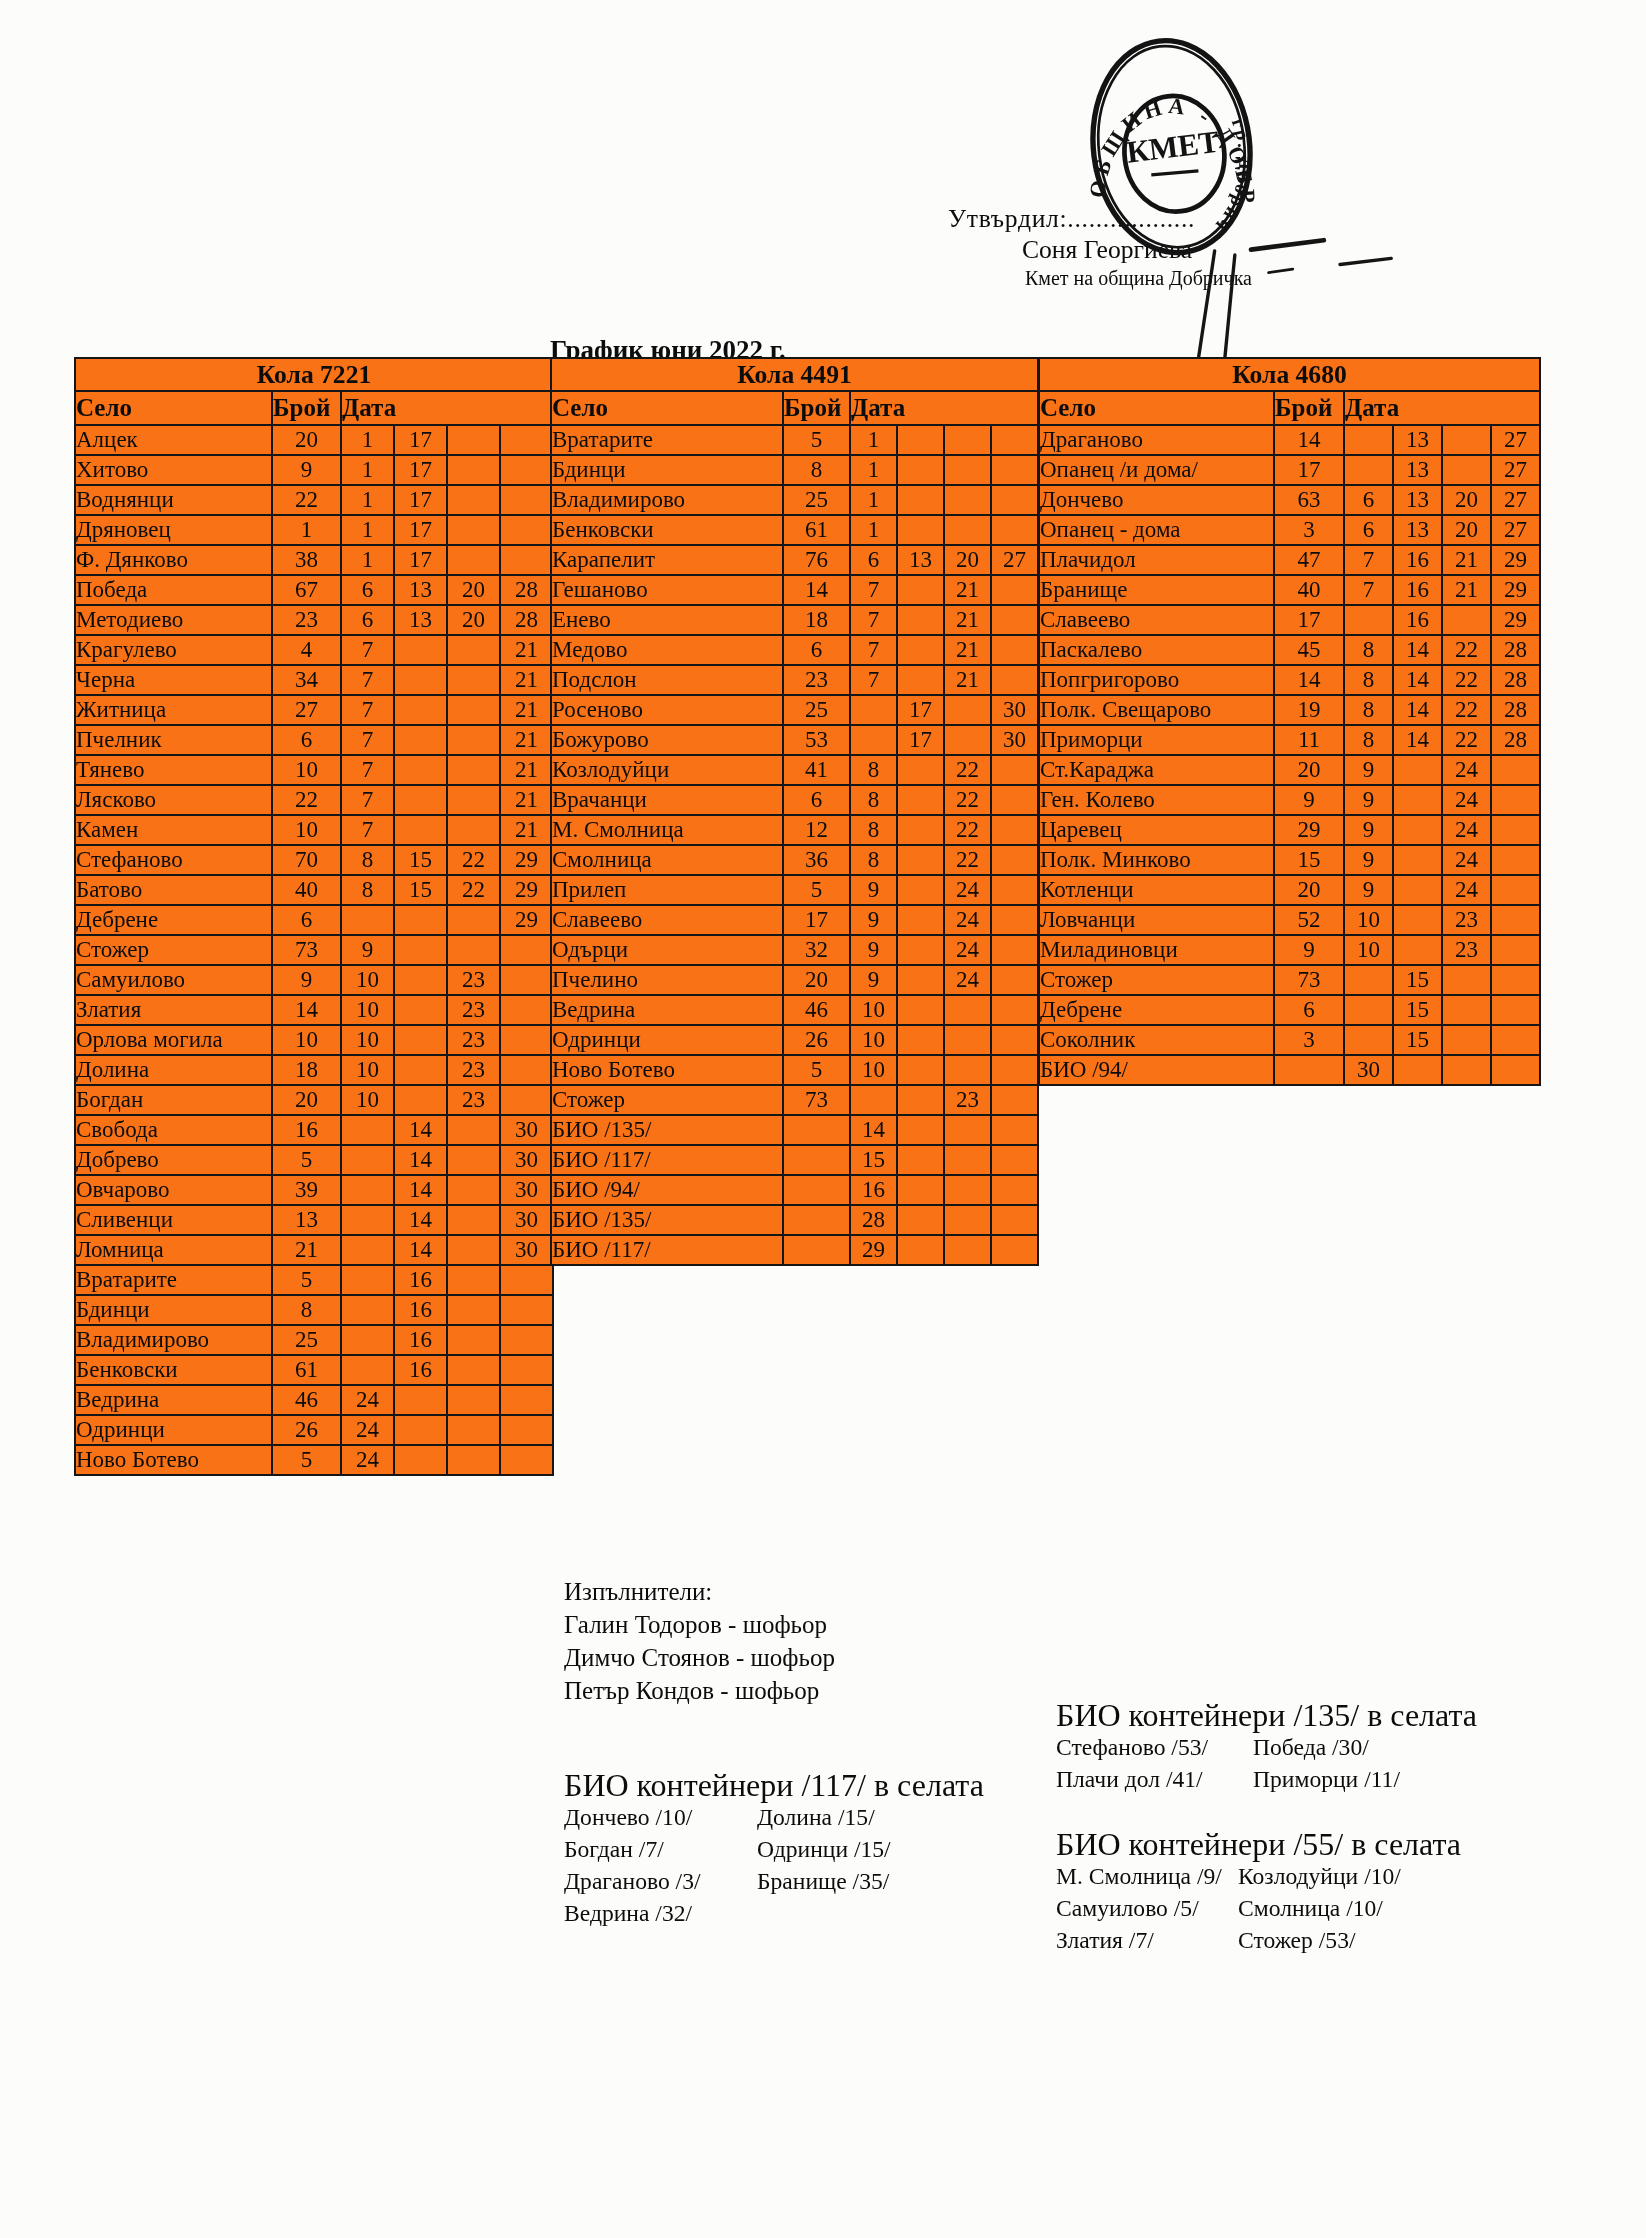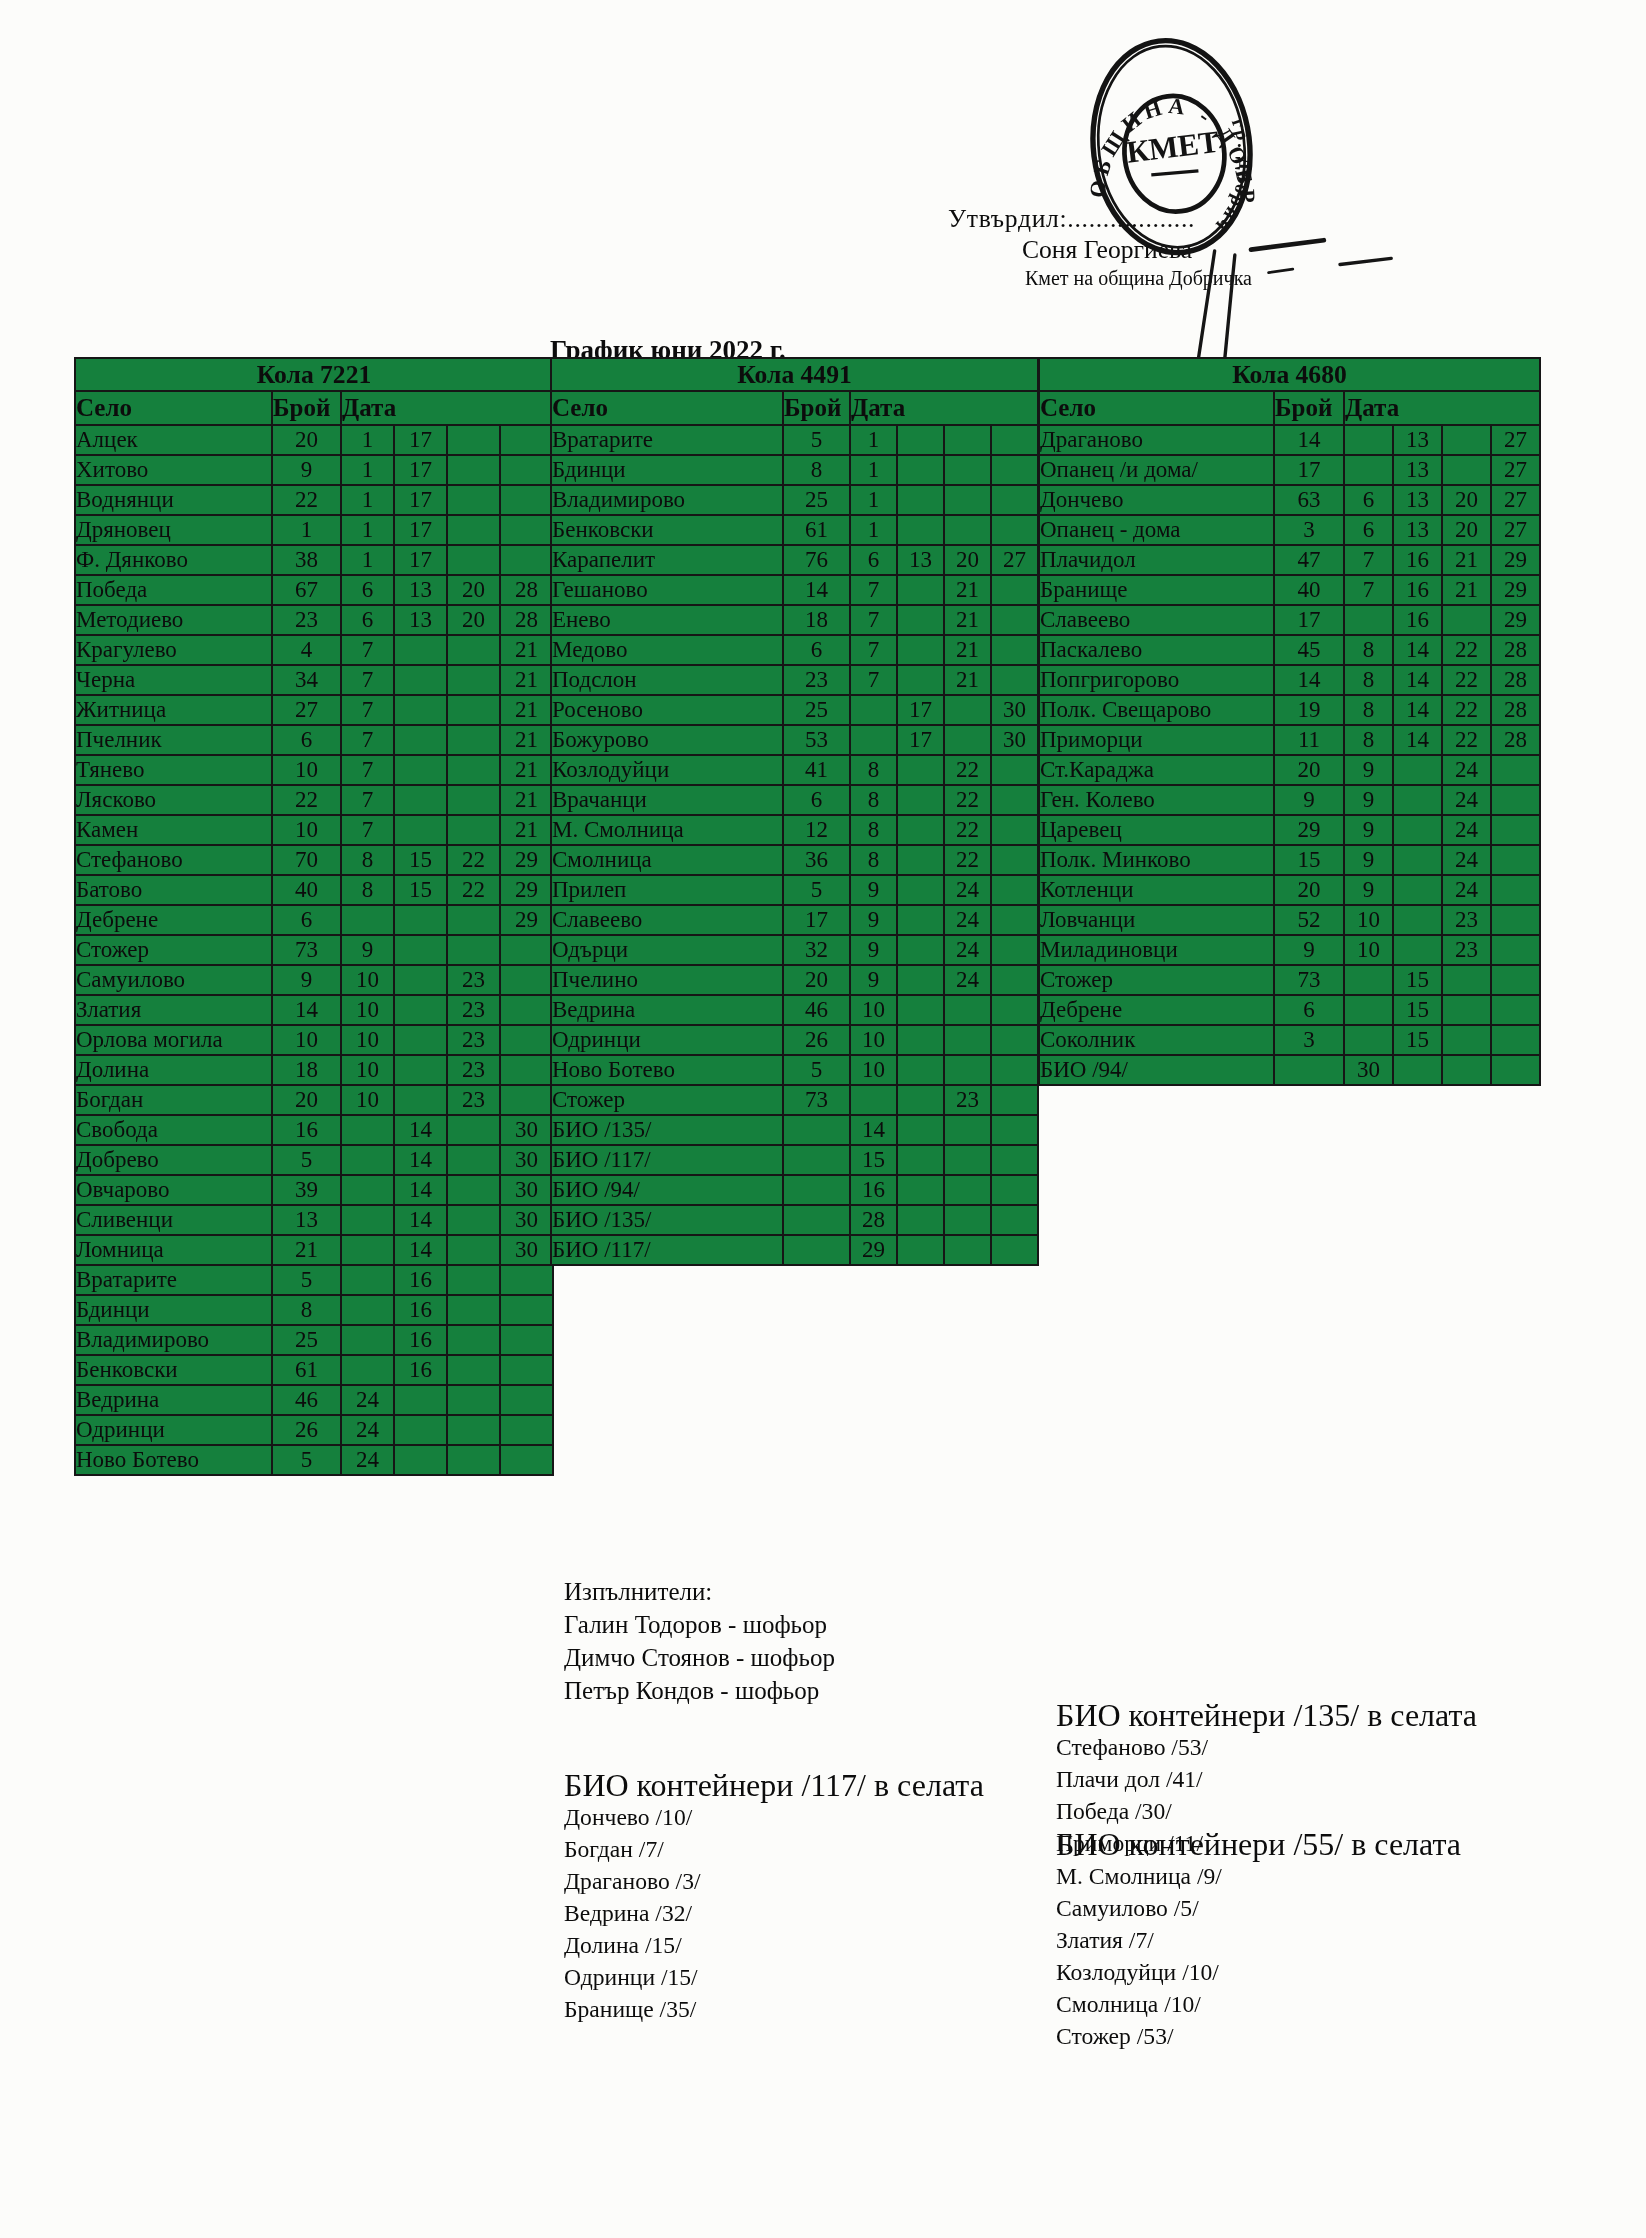--- a/index.html
+++ b/index.html
@@ -6,31 +6,31 @@
   .page{position:relative;width:1646px;height:2239px;background:#fcfcfa;
         font-family:"Liberation Serif",serif;color:#0c0c0c;overflow:hidden;}
   .abs{position:absolute;}
   
   .doc-title{font-size:27px;font-weight:bold;white-space:nowrap;margin-top:40px;}
   
   .approve-label{font-size:25.6px;white-space:nowrap;letter-spacing:0.7px;}
   .approver-name{font-size:25.6px;white-space:nowrap;}
   .approver-role{font-size:20px;white-space:nowrap;}
   
-  table.doc-table{border-collapse:collapse;table-layout:fixed;background:#15803d;}
+  table.doc-table{border-collapse:collapse;table-layout:fixed;background:#f97316;}
   table.doc-table td{border:2px solid #161616;padding:0;overflow:hidden;}
   table.doc-table{border:2.7px solid #161616;}
   td.car-header{height:31px;font-size:25.6px;font-weight:bold;text-align:center;}
   td.col-header{height:32px;font-size:25px;font-weight:bold;text-align:left;}
   td.village{height:28px;font-size:23px;text-align:left;padding-left:6.7px;white-space:nowrap;}
   td.count,td.date{height:28px;font-size:23px;text-align:center;}
   
   .text-block{font-size:25px;line-height:33px;white-space:nowrap;}
   .block-title{font-size:32px;line-height:32px;white-space:nowrap;}
-  .bio-cols{display:flex;flex-direction:column;}
+  .bio-cols{display:flex;}
   .bio-col{font-size:23.6px;line-height:32px;white-space:nowrap;}
   .line{white-space:nowrap;}
   svg{display:block;}
 </style>
 </head>
 <body>
 
 <div class="page">
 
   <div class="abs approve-label" style="left:948px;top:204px">Утвърдил:..................</div>

